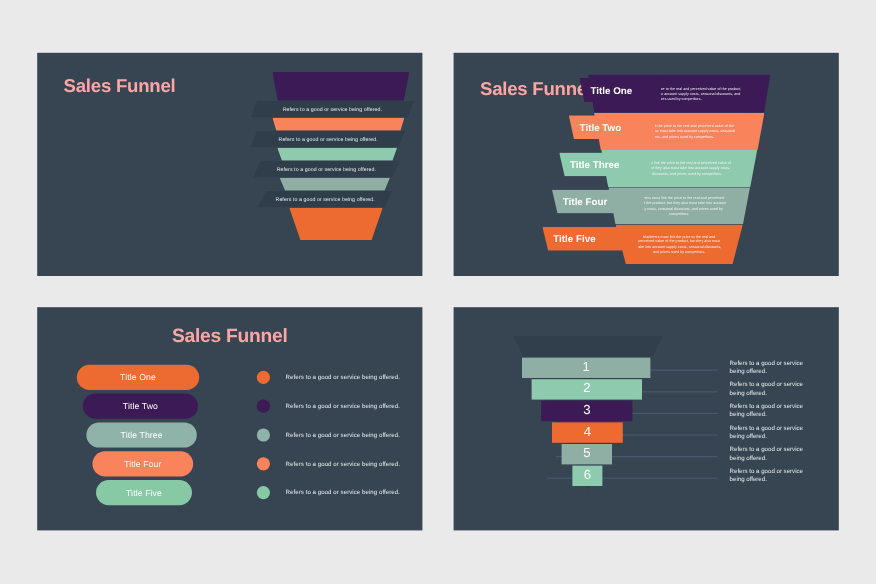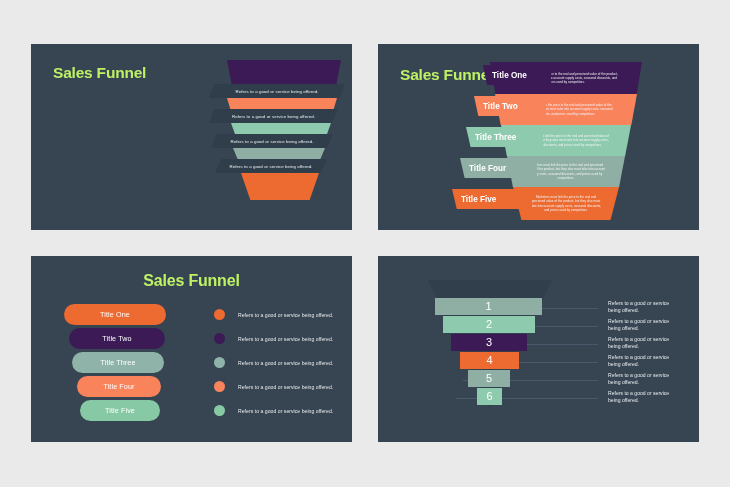--- a/index.html
+++ b/index.html
@@ -15,21 +15,21 @@
     background:#374553;
     overflow:hidden;
   }
   #slide1{ left:31px;  top:44px;  width:321px; height:186px; }
   #slide2{ left:378px; top:44px;  width:321px; height:186px; }
   #slide3{ left:31px;  top:256px; width:321px; height:186px; }
   #slide4{ left:378px; top:256px; width:321px; height:186px; }
 
   .title{
     position:absolute;
-    color:#bef264;
+    color:#fca5a5;
     font-weight:bold;
     letter-spacing:-0.2px;
     white-space:nowrap;
   }
   .t1{ left:22px; top:20px; font-size:15.5px; }
   .t2{ left:22px; top:22px; font-size:15.5px; }
   .t3{ left:0; right:0; top:16px; text-align:center; font-size:16px; }
 
   
   .s1wrap{ position:absolute; left:140px; top:16px; width:170px; height:160px; }

